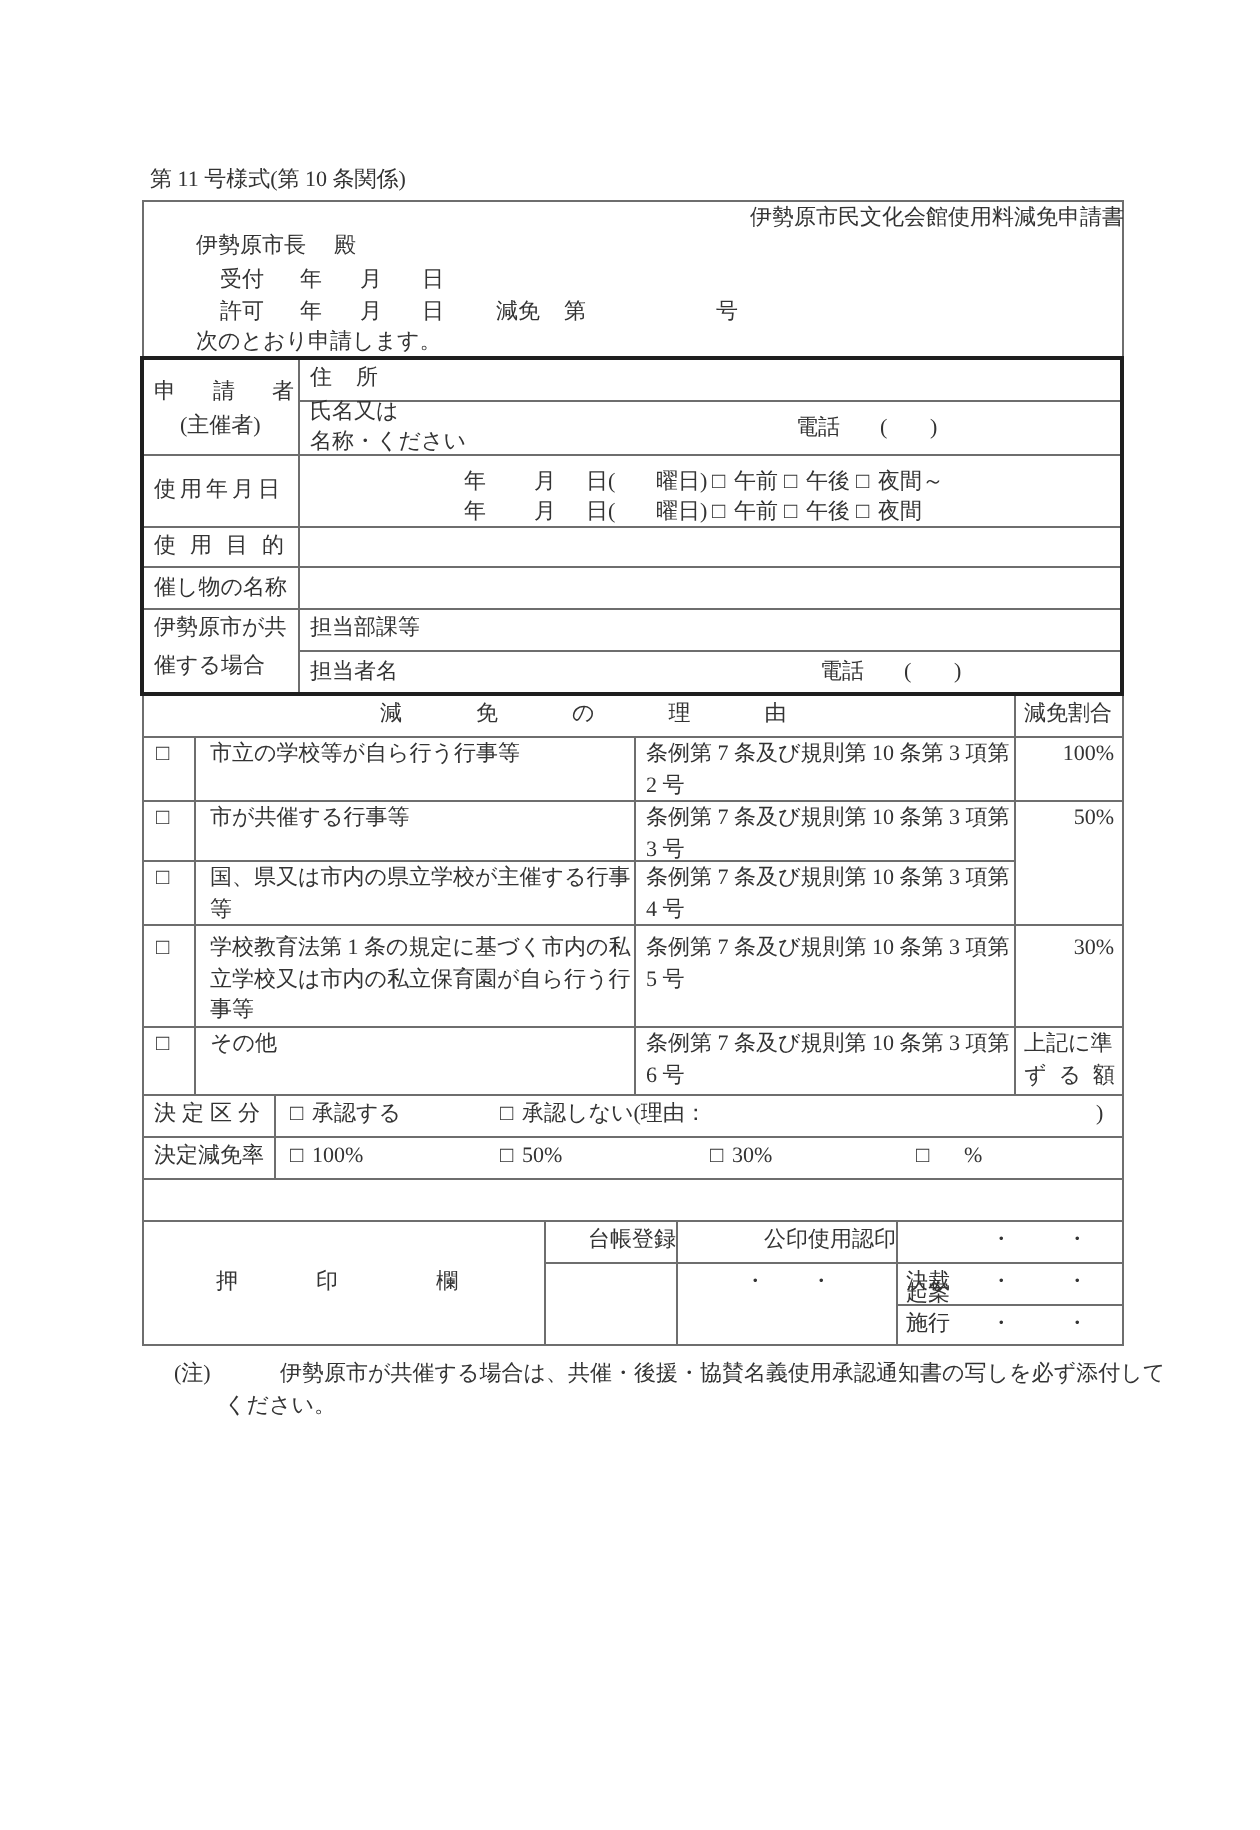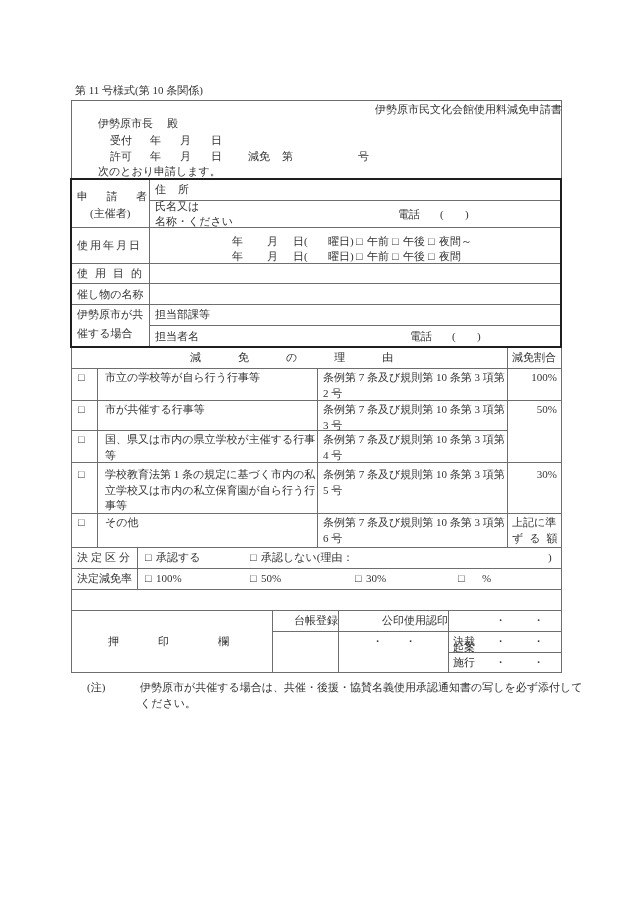--- a/index.html
+++ b/index.html
@@ -207,15 +207,15 @@
   <span class="t" style="left:533px;top:613px;">・</span>
   <span class="t" style="left:453px;top:634px;">決裁</span>
   <span class="t" style="left:495px;top:634px;">・</span>
   <span class="t" style="left:533px;top:634px;">・</span>
   <span class="t" style="left:453px;top:655px;">施行</span>
   <span class="t" style="left:495px;top:655px;">・</span>
   <span class="t" style="left:533px;top:655px;">・</span>
 
   <span class="t" style="left:87px;top:680px;">(注)</span>
   <span class="t" style="left:112px;top:680px;margin-left:28px;">伊勢原市が共催する場合は、共催・後援・協賛名義使用承認通知書の写しを必ず添付して</span>
-  <span class="t" style="left:112px;top:696px;margin-left:28px;">ください。</span>
+  <span class="t" style="left:112px;top:696px;">ください。</span>
 
 </div>
 
 </body></html>

